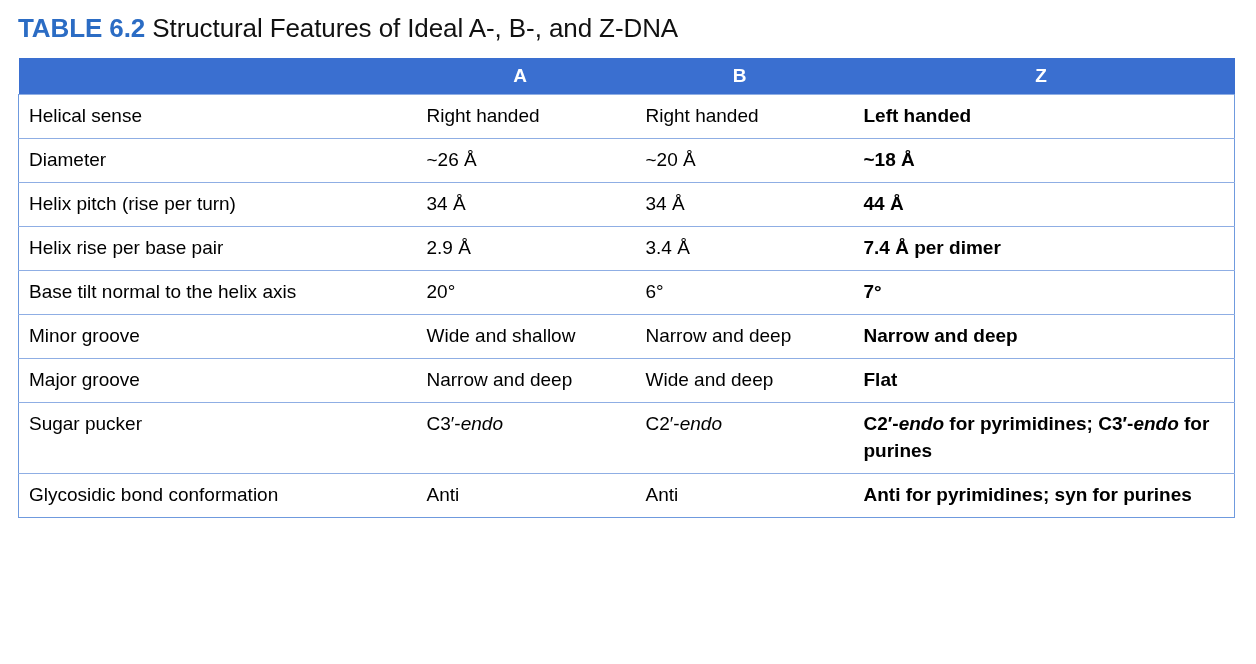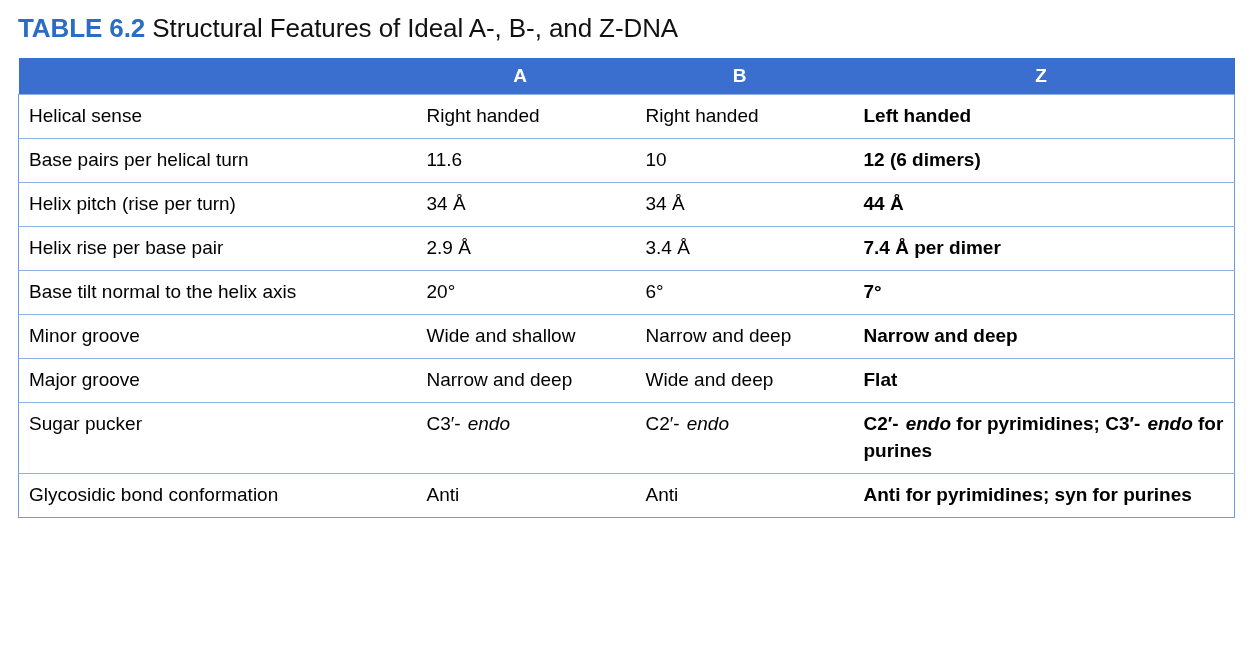--- a/index.html
+++ b/index.html
@@ -87,21 +87,21 @@
   .data-table tbody td.cell-feature { }
   .data-table tbody td.cell-a       { padding-left: 18px; }
   .data-table tbody td.cell-b       { padding-left: 14px; }
   .data-table tbody td.cell-z       { padding-left: 16px; }
 
   .tall-row td { padding-bottom: 38px; }
 
   .data-table tbody tr td:first-child { border-left: 1.2px solid #6f9ade; }
   .data-table tbody tr td:last-child  { border-right: 1.2px solid #6f9ade; font-weight: bold; }
 
-  em { font-style: italic; margin-left: 7px; }
+  em { font-style: italic; }
 </style>
 </head>
 <body>
 
 <div class="page">
 
   <div class="table-caption">
     <span class="caption-label">TABLE 6.2</span><span class="caption-text"> Structural Features of Ideal A-, B-, and Z-DNA</span>
   </div>
 
@@ -122,27 +122,27 @@
     </thead>
     <tbody>
 
       <tr>
         <td class="cell-feature">Helical sense</td>
         <td class="cell-a">Right handed</td>
         <td class="cell-b">Right handed</td>
         <td class="cell-z">Left handed</td>
       </tr>
 
+      <tr>
+        <td class="cell-feature">Diameter</td>
+        <td class="cell-a">~26 Å</td>
+        <td class="cell-b">~20 Å</td>
+        <td class="cell-z">~18 Å</td>
+      </tr>
 
-      <tr>
-        <td class="cell-feature">Base pairs per helical turn</td>
-        <td class="cell-a">11.6</td>
-        <td class="cell-b">10</td>
-        <td class="cell-z">12 (6 dimers)</td>
-      </tr>
 
 
       <tr>
         <td class="cell-feature">Helix pitch (rise per turn)</td>
         <td class="cell-a">34 Å</td>
         <td class="cell-b">34 Å</td>
         <td class="cell-z">44 Å</td>
       </tr>
 
       <tr>

